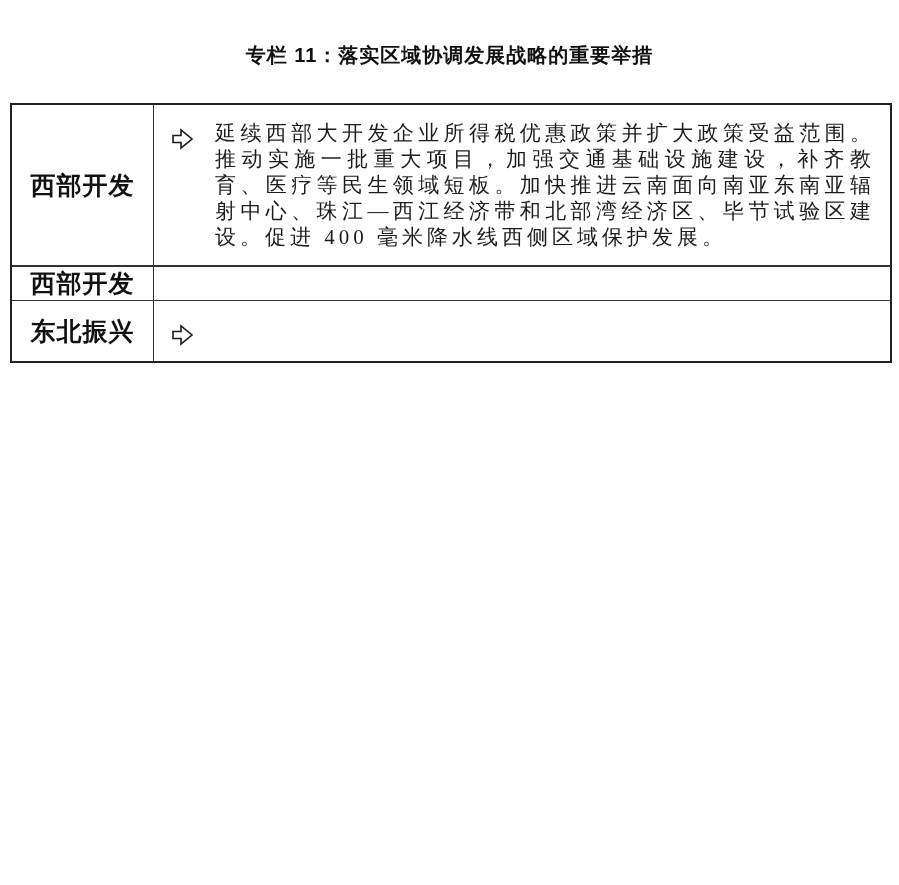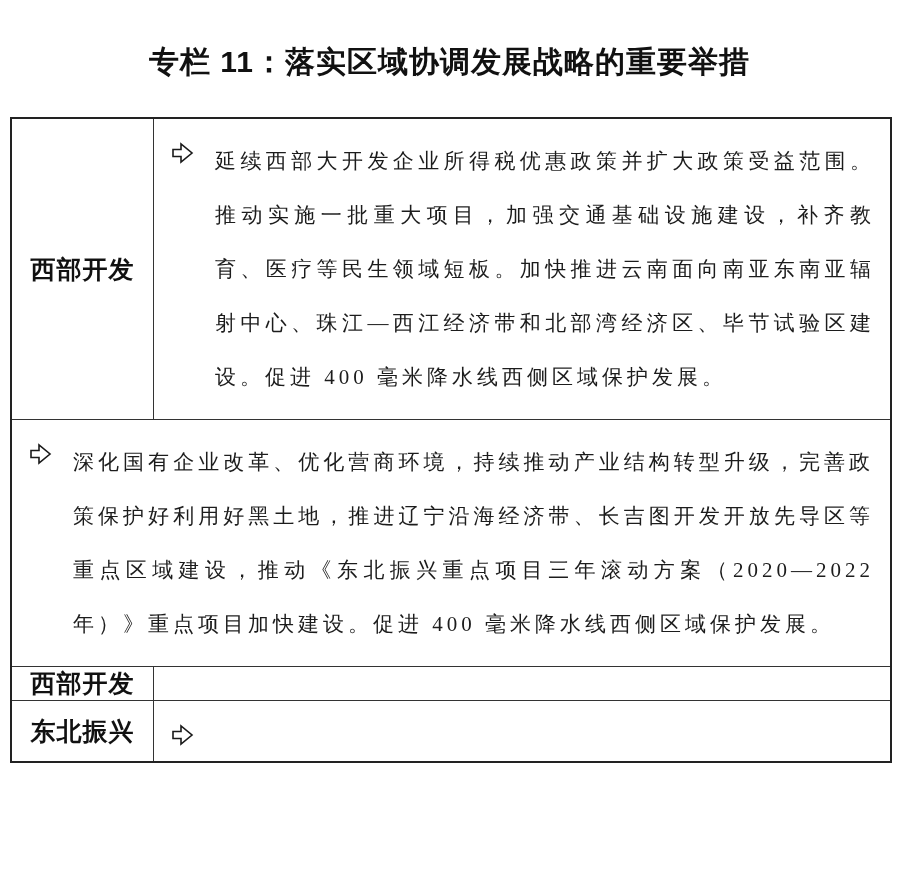--- a/index.html
+++ b/index.html
@@ -19,21 +19,21 @@
     background: #ffffff;
     position: relative;
   }
 
   .doc-title {
     margin-top: 42px;
     margin-bottom: 34px;
     text-align: center;
     font-family: "Liberation Sans", "DejaVu Sans", sans-serif;
     font-weight: bold;
-    font-size: 30px;
+    font-size: 20px;
     letter-spacing: 1px;
     color: #111111;
   }
 
   .measures-table {
     margin-left: 10px;
     width: 882px;
     border: 2px solid #222222;
     border-collapse: collapse;
     background: #ffffff;
@@ -69,21 +69,21 @@
     flex: 0 0 auto;
     margin-top: 8px;
     margin-right: 21px;
     line-height: 0;
   }
 
   .content-text {
     flex: 1 1 auto;
     width: 660px;
     font-size: 21px;
-    line-height: 54px;
+    line-height: 26px;
     letter-spacing: 4px;
     text-align: justify;
     color: #1c1c1c;
   }
 </style>
 </head>
 <body>
 
 <div class="page">
 
@@ -97,28 +97,20 @@
         <span class="bullet">
           <svg width="23" height="22" viewBox="0 0 23 22">
             <polygon points="2,7.5 10,7.5 10,2 21,11 10,20 10,14.5 2,14.5" fill="#ffffff" stroke="#1a1a1a" stroke-width="1.6"></polygon>
           </svg>
         </span>
         <div class="content-text">延续西部大开发企业所得税优惠政策并扩大政策受益范围。推动实施一批重大项目，加强交通基础设施建设，补齐教育、医疗等民生领域短板。加快推进云南面向南亚东南亚辐射中心、珠江—西江经济带和北部湾经济区、毕节试验区建设。促进 400 毫米降水线西侧区域保护发展。</div>
       </div>
     </div>
 
     <div class="t-row">
-      <div class="content-cell">
-        <span class="bullet">
-          <svg width="23" height="22" viewBox="0 0 23 22">
-            <polygon points="2,7.5 10,7.5 10,2 21,11 10,20 10,14.5 2,14.5" fill="#ffffff" stroke="#1a1a1a" stroke-width="1.6"></polygon>
-          </svg>
-        </span>
-        <div class="content-text">深化国有企业改革、优化营商环境，持续推动产业结构转型升级，完善政策保护好利用好黑土地，推进辽宁沿海经济带、长吉图开发开放先导区等重点区域建设，推动《东北振兴重点项目三年滚动方案（2020—2022 年）》重点项目加快建设。促进 400 毫米降水线西侧区域保护发展。</div>
-      </div>
     </div>
 
     <div class="t-row">
       <div class="label-cell">西部开发</div>
     </div>
 
     <div class="t-row">
       <div class="label-cell">东北振兴</div>
       <div class="content-cell">
         <span class="bullet">

